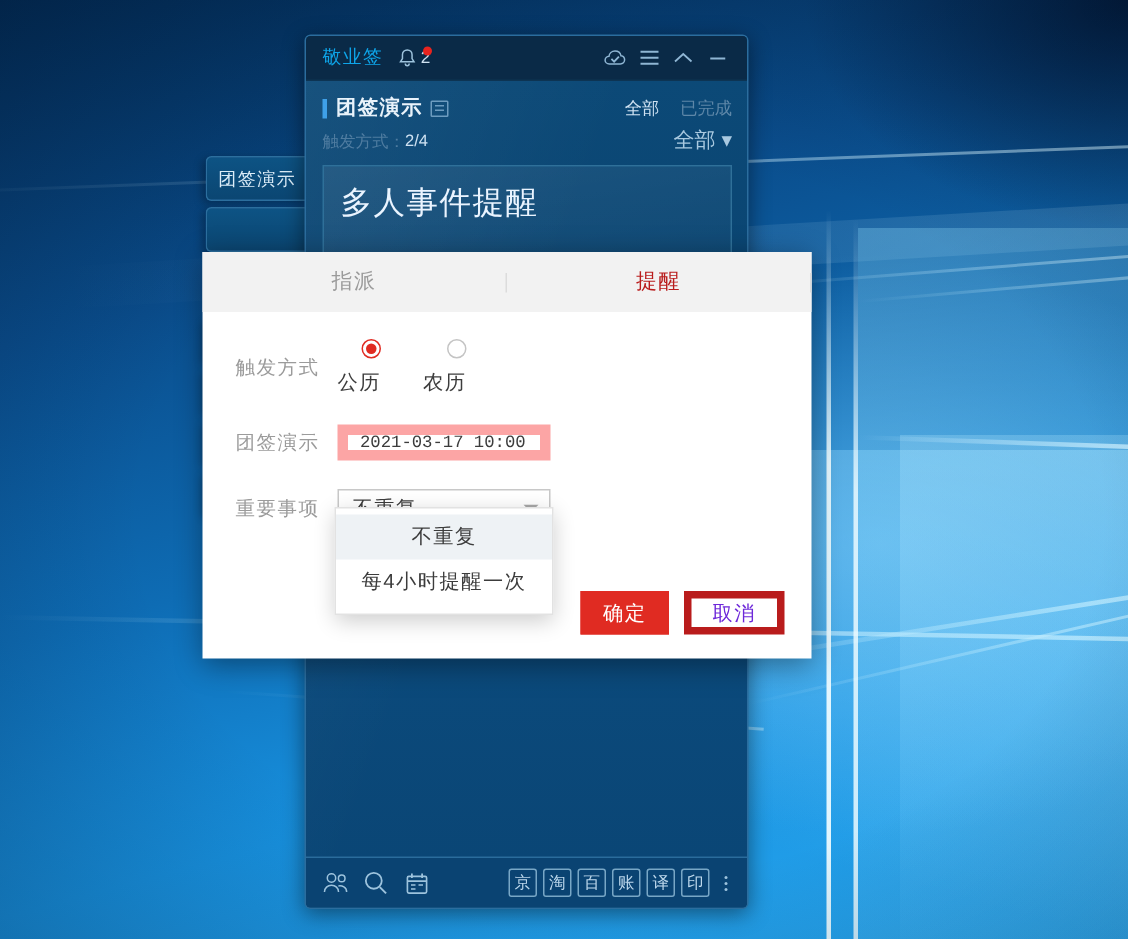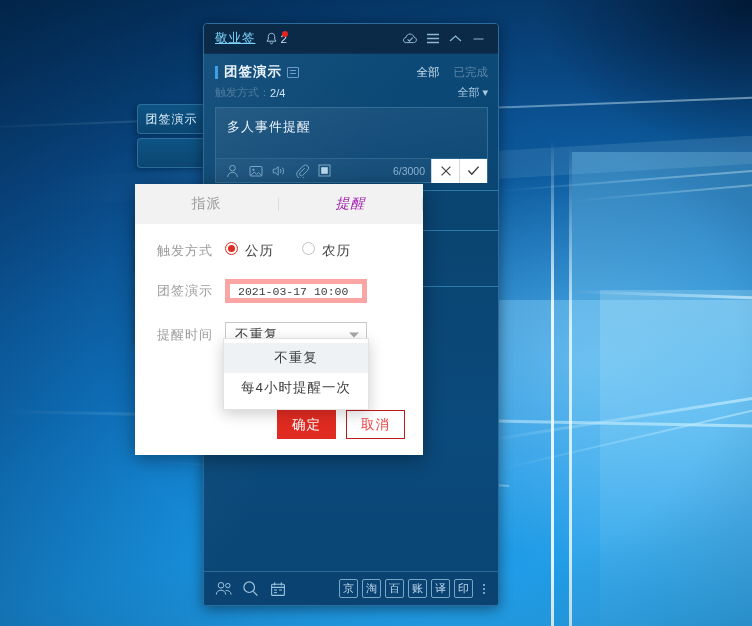--- a/index.html
+++ b/index.html
@@ -58,21 +58,21 @@
       linear-gradient(180deg, #0c4a78 0%, #0a4471 35%, #0b4a7c 70%, #0a4574 100%);
   }
   .titlebar {
     position: relative; height: 30px;
     background: #0a2a47;
     display: flex; align-items: center;
     padding: 0 8px 0 11px;
     border-bottom: 1px solid #0d3453;
   }
   .titlebar .app-name {
-    color: #7dd3fc; font-size: 12.5px; letter-spacing: 1px; text-decoration: underline;
+    color: #0ea5e9; font-size: 12.5px; letter-spacing: 1px;
   }
   .bell-wrap {
     position: relative; margin-left: 9px; display: flex; align-items: center; gap: 3px;
   }
   .bell-dot {
     position: absolute; right: -1px; top: -1px;
     width: 6px; height: 6px; border-radius: 50%; background: #e8241f;
   }
   .bell-count { color: #cfe2f2; font-size: 11.5px; }
   .titlebar .spacer { flex: 1; }
@@ -101,31 +101,31 @@
   .hdr-link { color: #cfe2f2; font-size: 11.5px; margin-left: 14px; cursor: pointer; }
   .hdr-link.dim { color: #5e87a8; }
 
   .sign-sub {
     position: relative; padding: 1px 10px 5px 11px;
     display: flex; align-items: center;
   }
   .sub-label { color: #4f7ca0; font-size: 11px; }
   .sub-val { color: #cfe2f2; font-size: 11px; }
   .sign-sub .sp { flex: 1; }
-  .filter { color: #a9c9e0; font-size: 11px; cursor: pointer; }
+  .filter { color: #a9c9e0; font-size: 14px; cursor: pointer; }
 
   
   .compose {
     position: relative; margin: 2px 10px 0 11px;
     border: 1px solid #2f7099;
     background: linear-gradient(170deg, rgba(255,255,255,0.07), rgba(255,255,255,0.01));
   }
   .compose-text {
     padding: 10px 10px 22px 11px;
-    color: #eaf4ff; font-size: 13px; letter-spacing: 1px;
+    color: #eaf4ff; font-size: 21px; letter-spacing: 1px;
     min-height: 44px;
   }
   .compose-bar {
     height: 24px; display: flex; align-items: center;
     border-top: 1px solid #2a6690;
     background: rgba(255,255,255,0.03);
     padding-left: 5px;
   }
   .cb-ico {
     width: 23px; height: 22px; display: flex; align-items: center; justify-content: center;
@@ -204,54 +204,54 @@
   .side-tab.accent-orange { border-left: 2px solid #e09a30; }
   .side-tab .dots {
     display: flex; flex-direction: column; gap: 3px; align-items: center;
   }
   .side-tab .dots i { width: 3px; height: 3px; border-radius: 50%; background: #dbecf8; display: block; }
   .side-tab .plus { font-size: 18px; color: #dbecf8; line-height: 1; }
 
   
   #dialog {
     position: absolute;
-    left: 135px; top: 184px; width: 288px; height: 271px;
+    left: 135px; top: 168px; width: 406px; height: 271px;
     background: #ffffff;
     box-shadow: 0 4px 18px rgba(0,0,0,0.38);
   }
   .dlg-tabs {
     height: 40px; background: #f2f2f2;
     display: flex; align-items: stretch;
   }
   .dlg-tab {
     flex: 1; display: flex; align-items: center; justify-content: center;
     font-size: 14px; color: #9b9b9b; cursor: pointer; letter-spacing: 1px;
   }
-  .dlg-tab.active { color: #a21caf; font-style: italic; }
+  .dlg-tab.active { color: #b91c1c; }
   .tab-sep { width: 1px; align-self: center; height: 13px; background: #dcdcdc; }
 
   .dlg-body { position: relative; padding: 18px 0 0 0; height: 231px; }
   .frow { display: flex; align-items: center; margin-bottom: 19px; padding-left: 22px; }
   .flabel { width: 68px; color: #9b9b9b; font-size: 13px; letter-spacing: 1px; }
 
   .radio-group { display: flex; align-items: center; gap: 28px; }
-  .radio { display: flex; align-items: flex-start; gap: 7px; cursor: pointer; }
+  .radio { display: flex; align-items: flex-end; gap: 7px; cursor: pointer; flex-direction: column; }
   .radio .dotbox {
     width: 13px; height: 13px; border-radius: 50%;
     border: 1px solid #c4c4c4; background: #fff;
     display: flex; align-items: center; justify-content: center;
   }
   .radio.on .dotbox { border-color: #e02b22; }
   .radio.on .dotbox::after {
     content: ""; width: 7px; height: 7px; border-radius: 50%; background: #e02b22;
   }
   .radio span.rl { font-size: 13.5px; color: #3c3c3c; letter-spacing: 1px; }
 
   .textbox {
-    width: 142px; height: 24px; border: 5px solid #fca5a5; background: #fff;
+    width: 142px; height: 24px; border: 7px solid #fca5a5; background: #fff;
     display: flex; align-items: center; padding: 0 8px;
     font-family: "Liberation Mono", monospace;
     font-size: 11.5px; color: #3c3c3c; cursor: text;
   }
 
   .select {
     position: relative; width: 142px; height: 26px;
     border: 1px solid #c8c8c8; background: #fff;
     display: flex; align-items: center; padding: 0 22px 0 9px;
     font-size: 13.5px; color: #3c3c3c; cursor: pointer; letter-spacing: 1px;
@@ -282,21 +282,21 @@
   .dlg-actions {
     position: absolute; right: 18px; bottom: 16px;
     display: flex; align-items: center; gap: 10px;
   }
   .btn {
     min-width: 54px; height: 29px; padding: 0 14px;
     display: flex; align-items: center; justify-content: center;
     font-size: 13.5px; letter-spacing: 1px; cursor: pointer;
   }
   .btn.primary { background: #e02b22; color: #fff; border: 1px solid #e02b22; }
-  .btn.ghost { background: #fff; color: #ef4444; border: 1px solid #b91c1c; }
+  .btn.ghost { background: #fff; color: #6d28d9; border: 5px solid #b91c1c; }
 </style>
 </head>
 <body>
 
 <div id="desktop">
   <div class="darkcorner"></div>
   <div class="lowerlight"></div>
 
   <div class="beam" style="left:-60px; top:128px; width:880px; height:2px; transform:rotate(-2.2deg); opacity:.75;"></div>
   <div class="beam" style="left:40px; top:178px; width:760px; height:28px; transform:rotate(-3.4deg); opacity:.28;
@@ -541,21 +541,21 @@
         </span>
       </span>
     </div>
 
     <div class="frow">
       <span class="flabel">团签演示</span>
       <span class="textbox">2021-03-17 10:00</span>
     </div>
 
     <div class="frow" style="margin-bottom:0;">
-      <span class="flabel">提醒时间</span>
+      <span class="flabel">重要事项</span>
       <span class="select">
         <span>不重复</span>
         <span class="caret"></span>
       </span>
     </div>
 
     <div class="dlg-actions">
       <div class="btn primary">确定</div>
       <div class="btn ghost">取消</div>
     </div>

